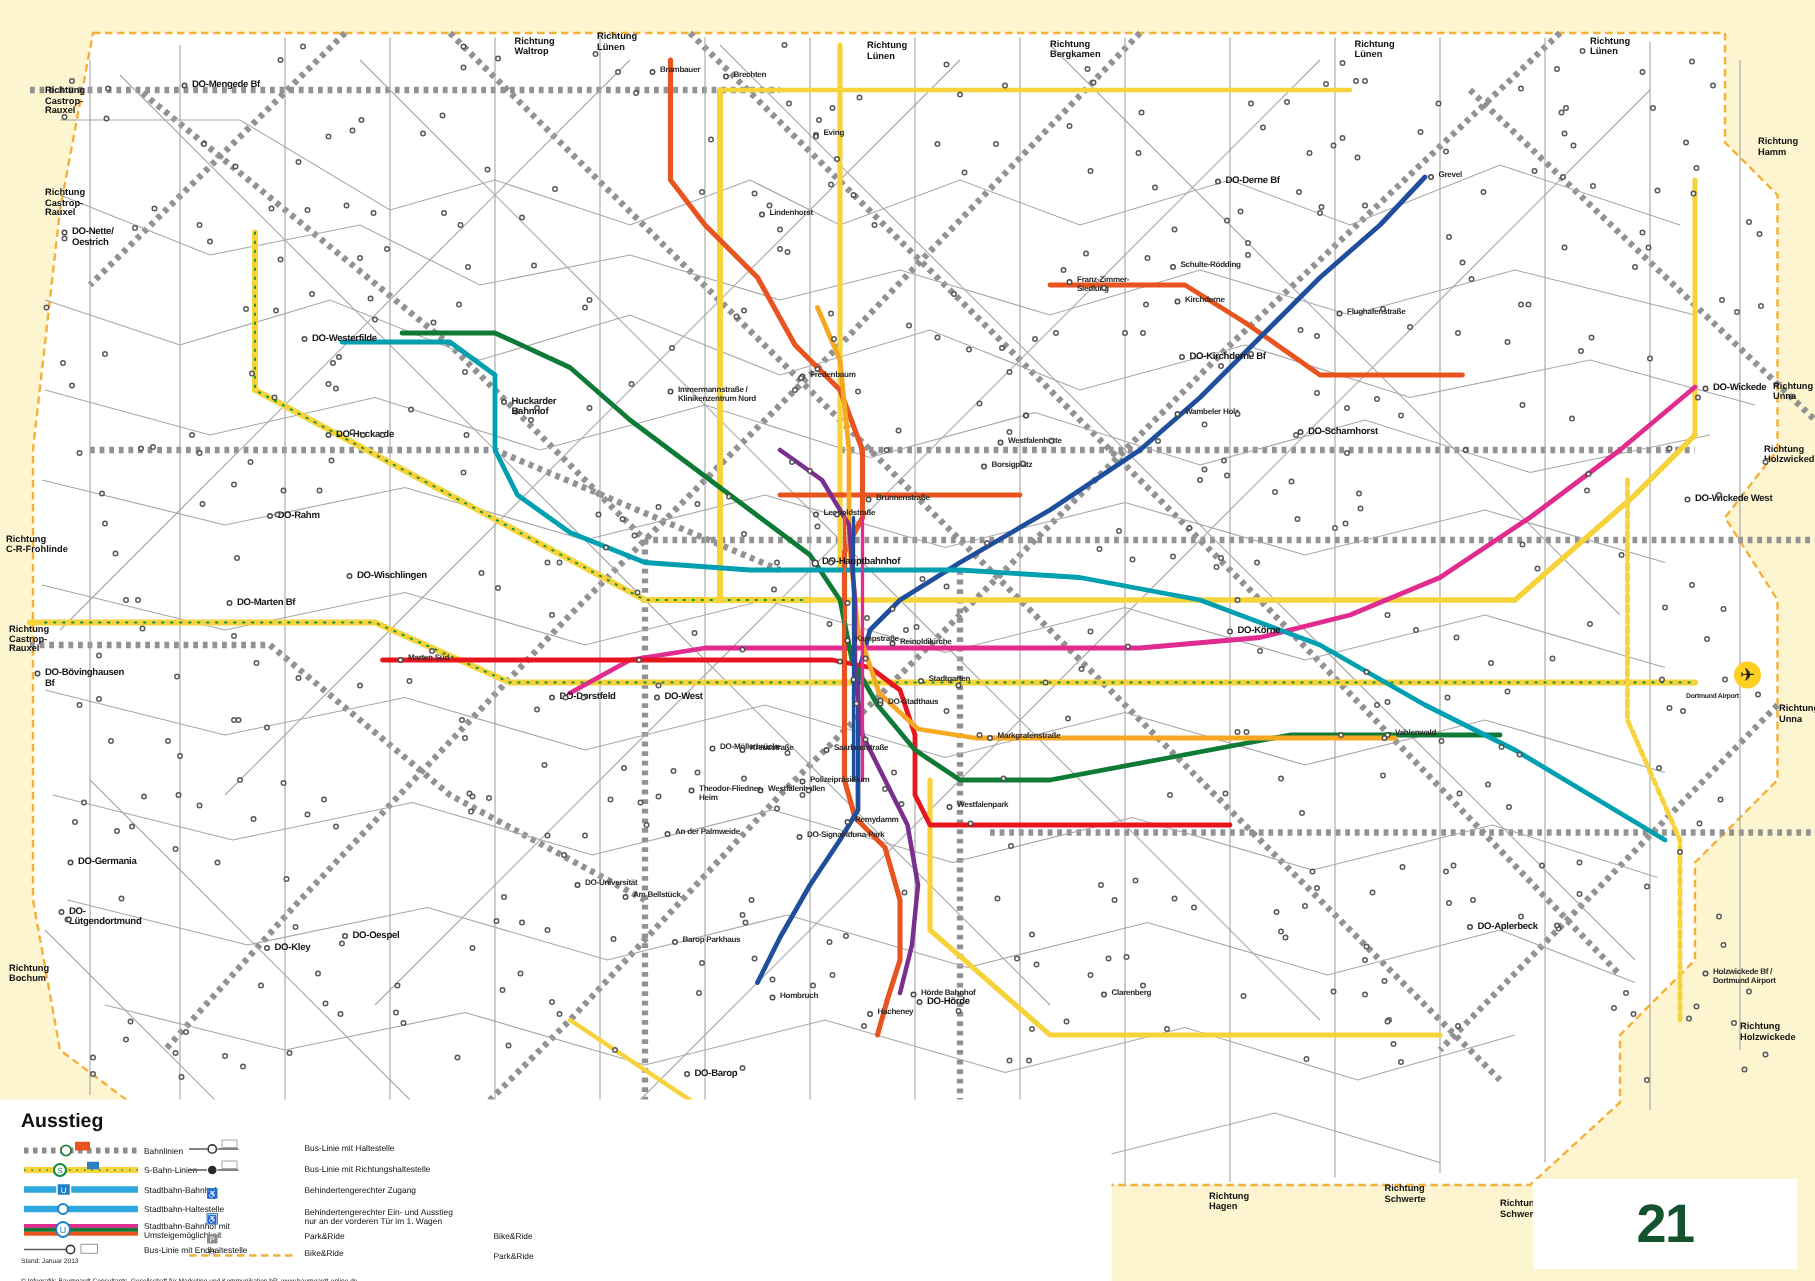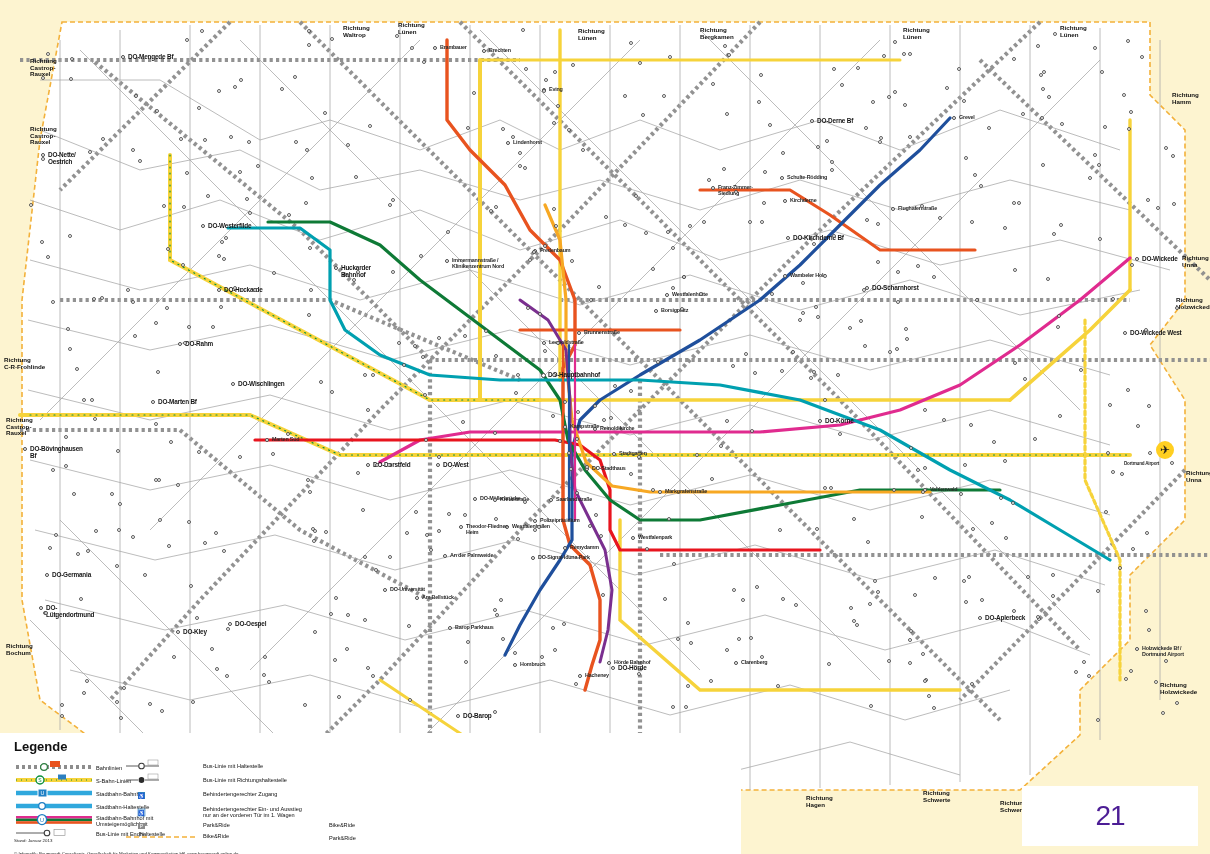--- a/index.html
+++ b/index.html
@@ -62,21 +62,21 @@
   
   #logo{
     position:absolute;right:12px;bottom:8px;width:176px;height:60px;
     background:#fff;display:flex;align-items:center;justify-content:center;
   }
   #logo-dsw{
     font-size:44px;font-weight:bold;color:#f36c21;letter-spacing:-1px;
     font-family:"Liberation Sans",sans-serif;
   }
   #logo-21{
-    font-size:28px;font-weight:normal;color:#4c1d95;letter-spacing:-1px;
+    font-size:36px;font-weight:bold;color:#14532d;letter-spacing:-1px;
     font-family:"Liberation Sans",sans-serif;
   }
 
   
   #airport{
     position:absolute;left:1156px;top:441px;width:18px;height:18px;
     border-radius:50%;background:#ffcf21;color:#1b1b1b;font-size:12px;
     text-align:center;line-height:18px;
   }
 </style>
@@ -946,21 +946,21 @@
       <div class="dot" style="left: 175.8px; top: 483px; opacity: 0.9;"></div>
       <div class="dot" style="left: 581.4px; top: 147.8px; opacity: 0.9;"></div>
       <div class="dot" style="left: 991.8px; top: 440px; opacity: 0.9;"></div>
       <div class="dot" style="left: 1087.1px; top: 673.6px; opacity: 0.9;"></div>
       <div class="dot" style="left: 671.2px; top: 286.1px; opacity: 0.9;"></div>
       <div class="dot" style="left: 330.4px; top: 390.4px; opacity: 0.9;"></div>
     </div>
 
   <div id="legend">
 
-    <div id="legend-title">Legende</div>
+    <div id="legend-title">Ausstieg</div>
 
     <svg style="position:absolute;left:14px;top:28px;width:100px;height:76px;" viewBox="0 0 100 76">
 
       <g>
         <line x1="2" y1="6" x2="78" y2="6" stroke="#8d8d8d" stroke-width="4" stroke-dasharray="3,3"></line>
         <circle cx="30" cy="6" r="3.4" fill="#fff" stroke="#2b7d3f" stroke-width="1.2"></circle>
         <rect x="36" y="0" width="10" height="6" fill="#e8531f"></rect>
       </g>
 
       <g>

